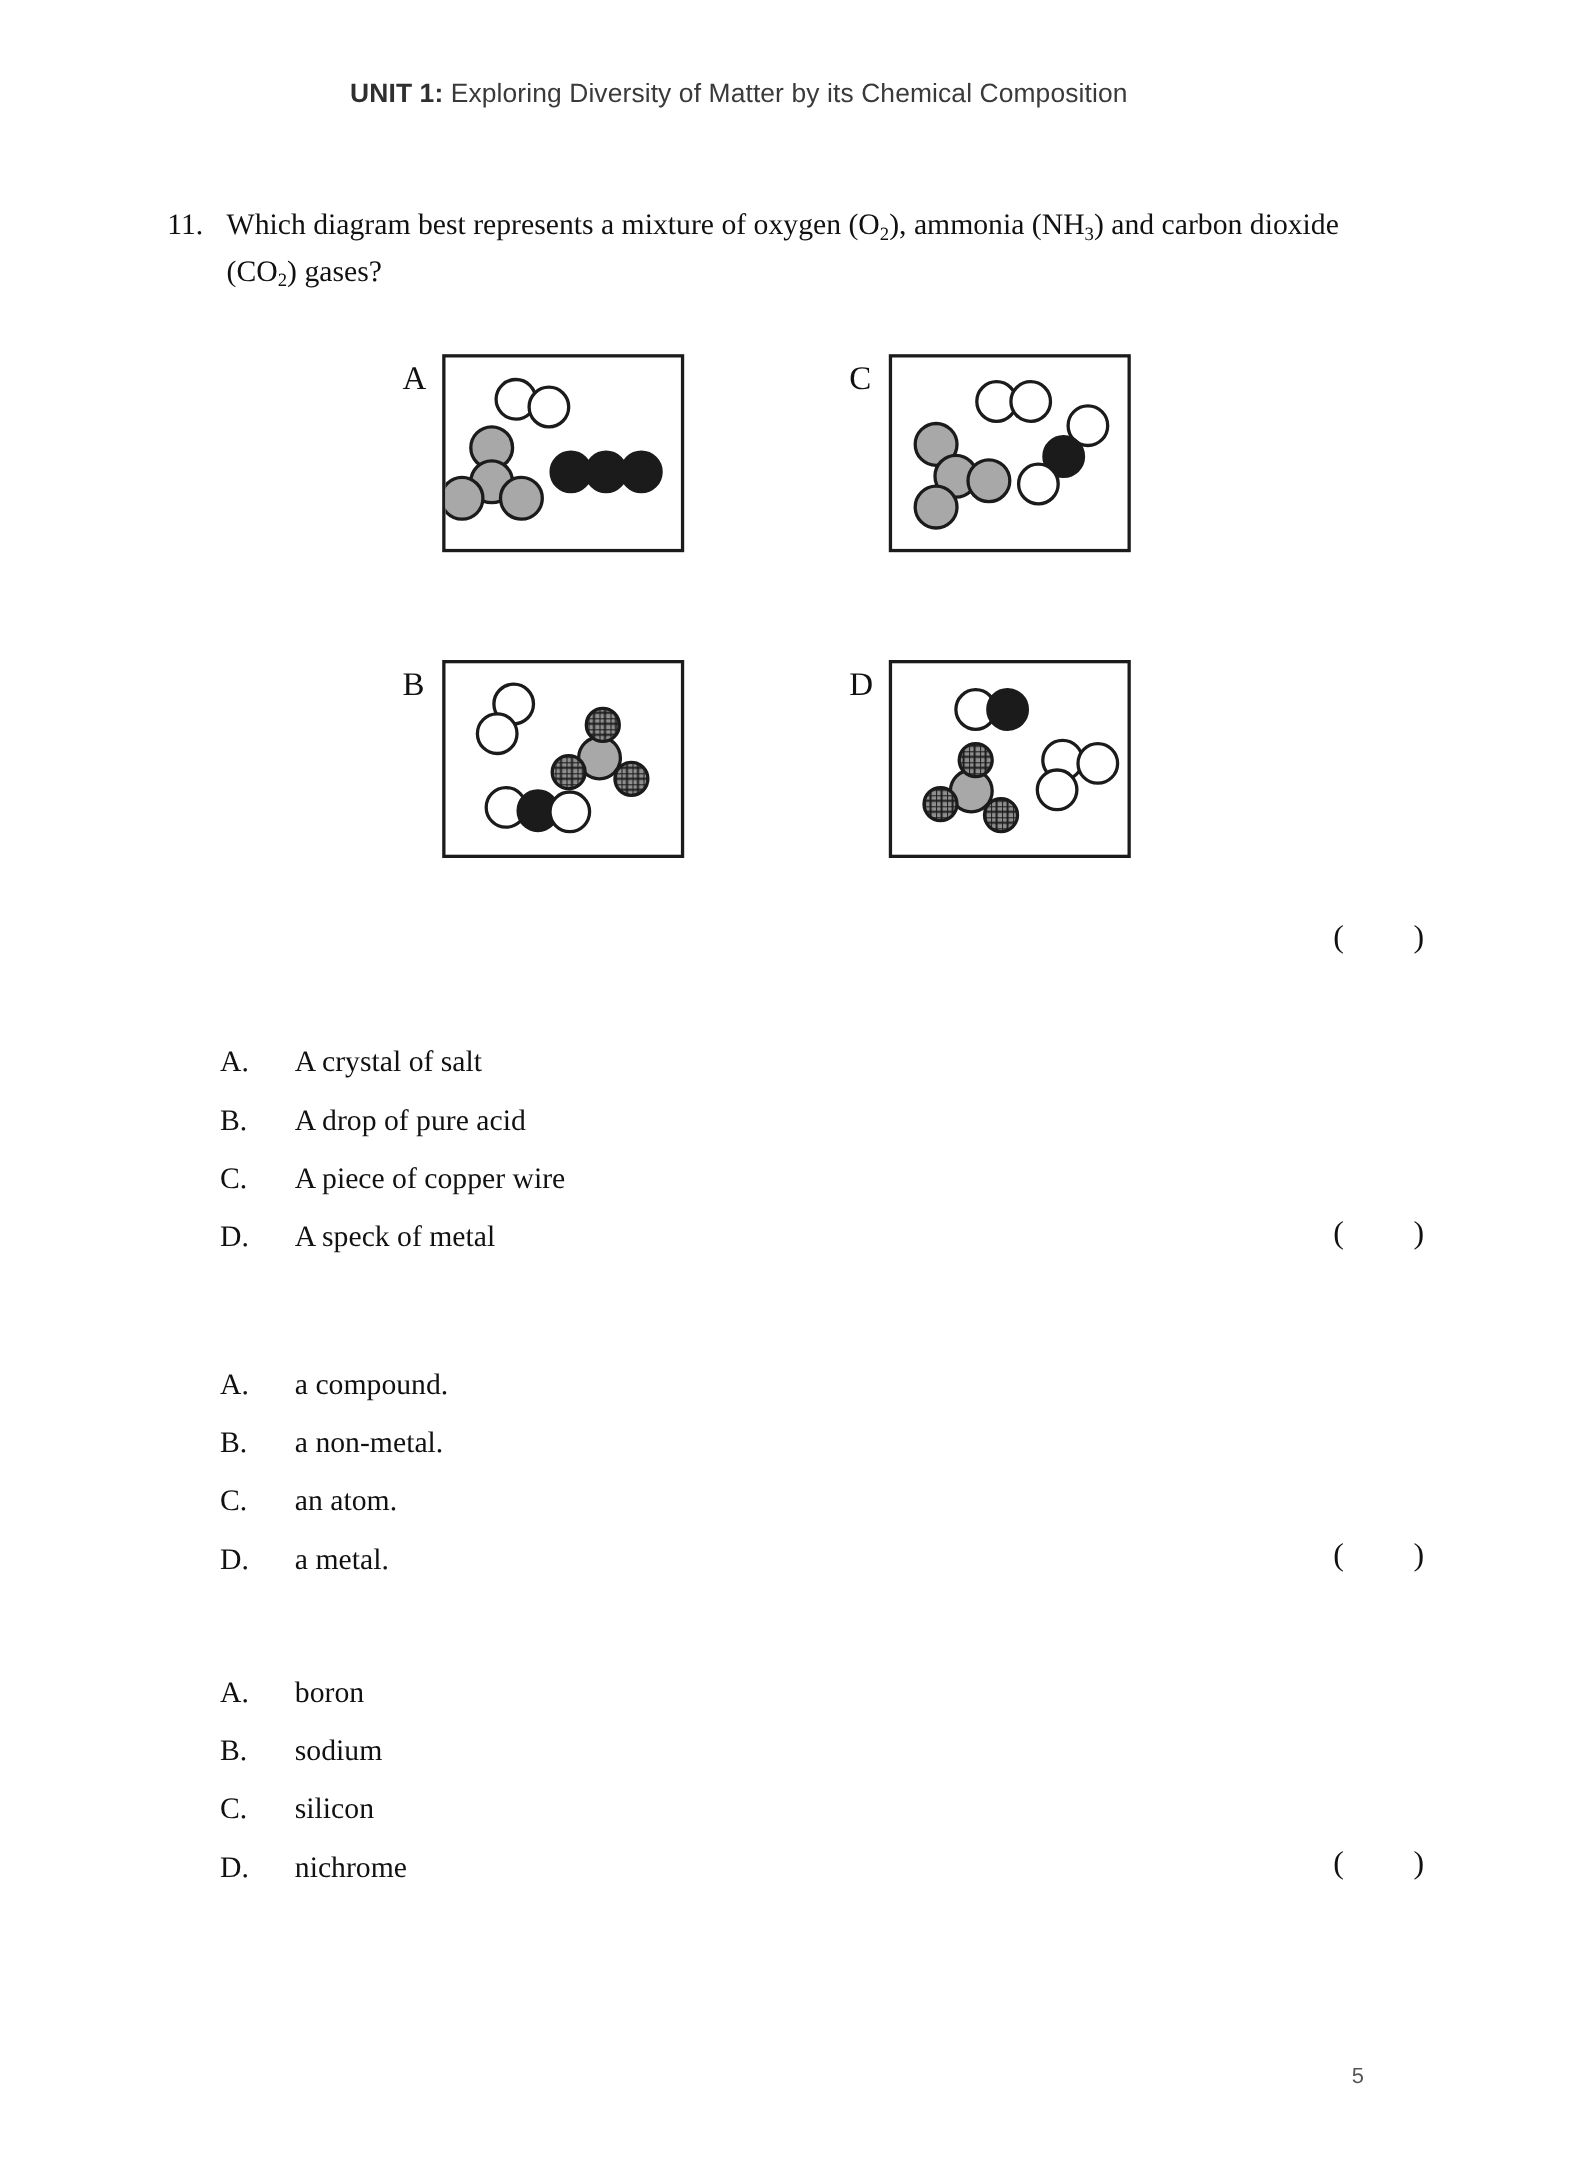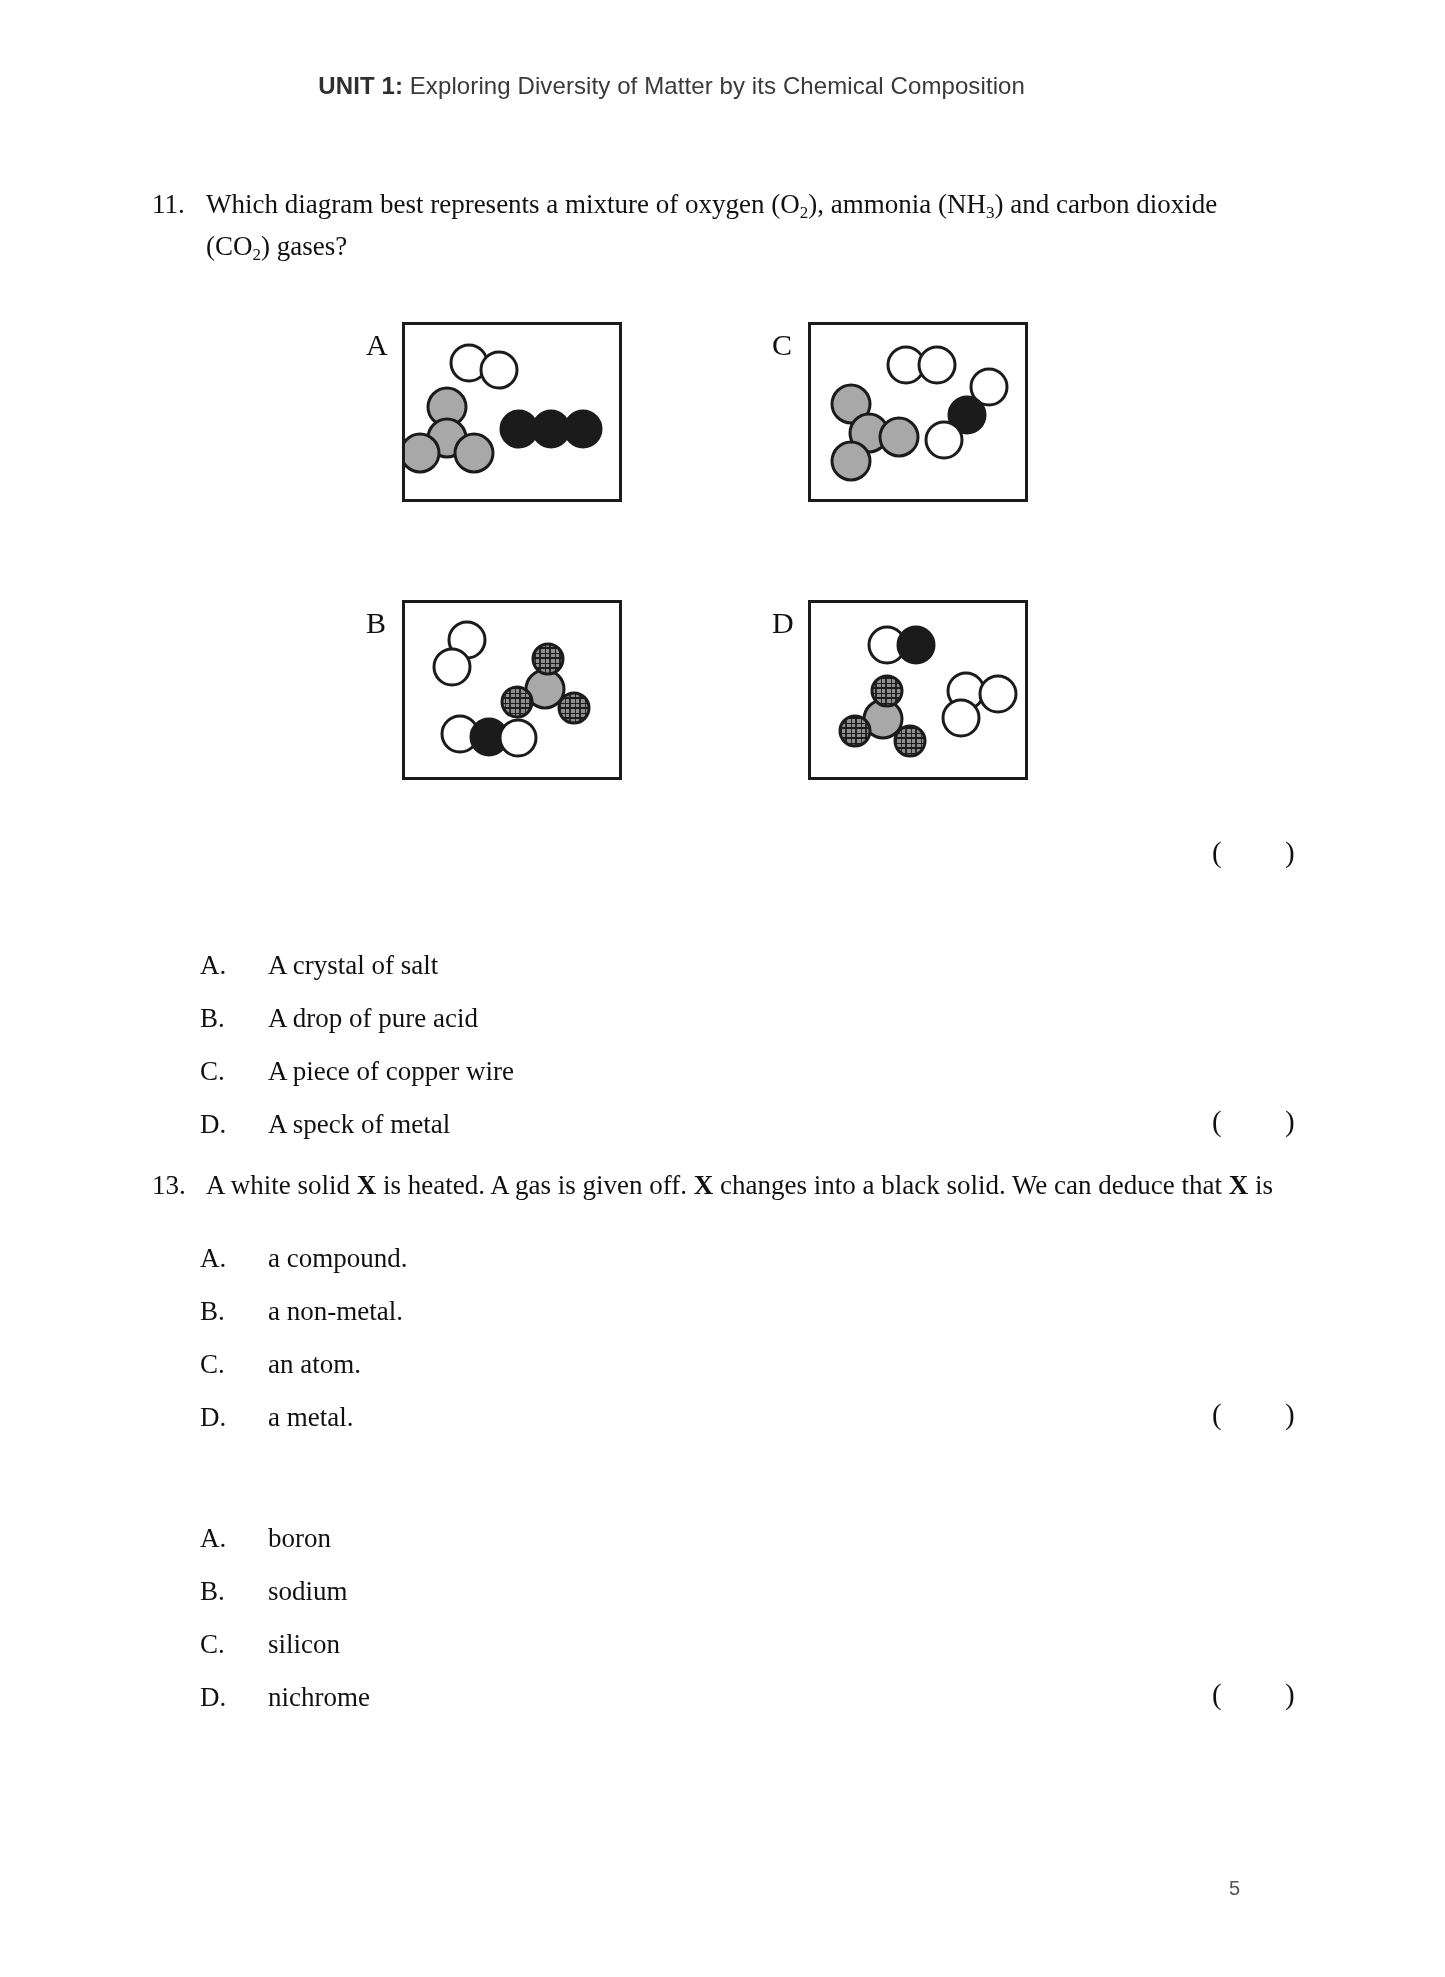--- a/index.html
+++ b/index.html
@@ -212,24 +212,20 @@
       <span class="opt-letter">C.</span>
       <span class="opt-text">A piece of copper wire</span>
     </div>
     <div class="opt-row">
       <span class="opt-letter">D.</span>
       <span class="opt-text">A speck of metal</span>
     </div>
   </div>
   <div class="answer-paren" style="left:1212px; top:1105px;">(       )</div>
 
-  <div class="question" style="left:152px; top:1165px; width:1135px;">
-    <span class="q-number">13.</span>
-    <div class="q-text justify"><span>A white solid </span><b>X</b><span> is heated. A gas is given off. </span><b>X</b><span> changes into a black solid. We can deduce that </span><b>X</b><span> is</span></div>
-  </div>
   <div class="opt-list" style="left:200px; top:1245px; width:900px;">
     <div class="opt-row">
       <span class="opt-letter">A.</span>
       <span class="opt-text">a compound.</span>
     </div>
     <div class="opt-row">
       <span class="opt-letter">B.</span>
       <span class="opt-text">a non-metal.</span>
     </div>
     <div class="opt-row">

